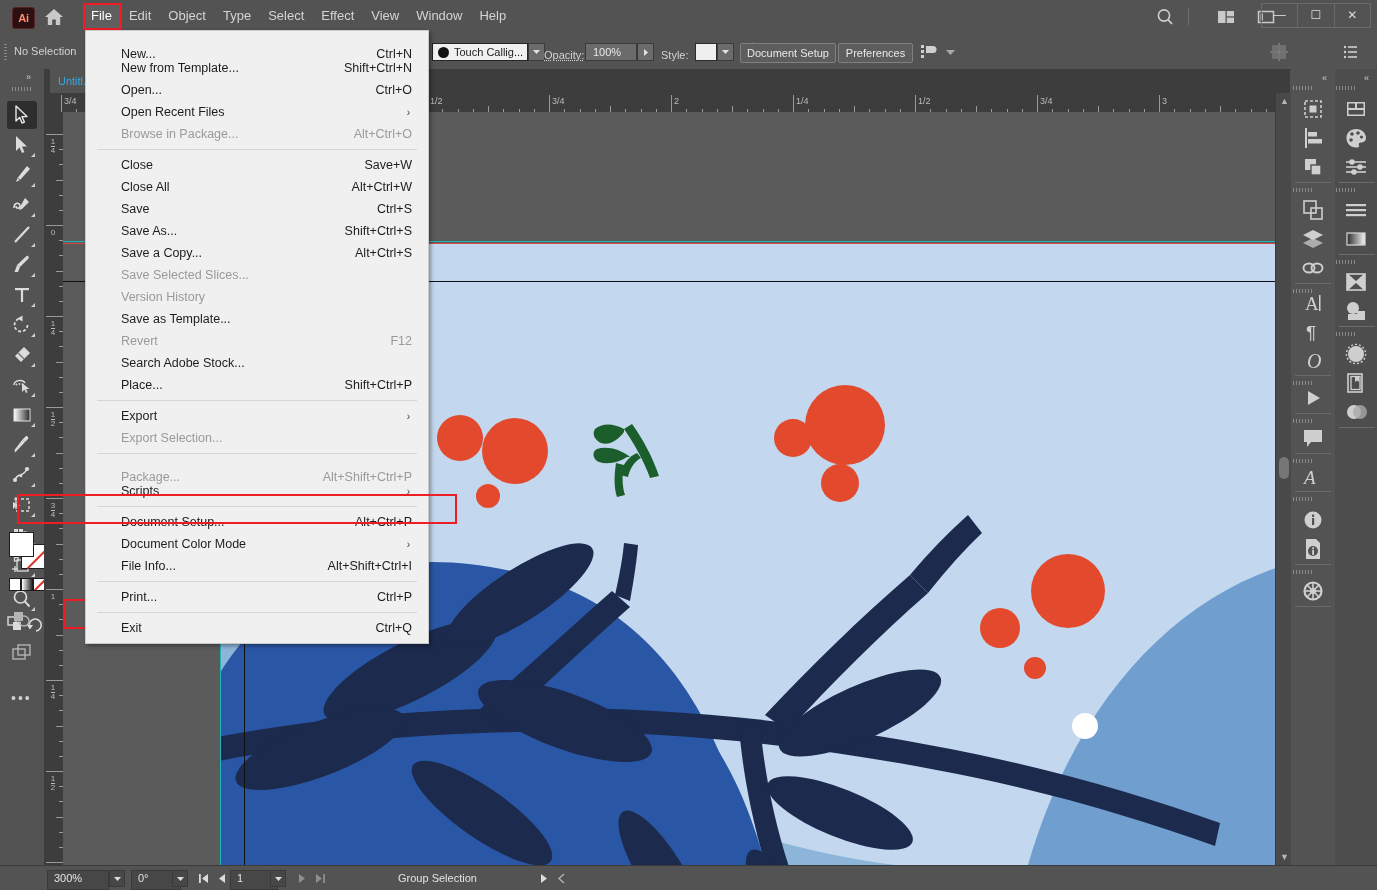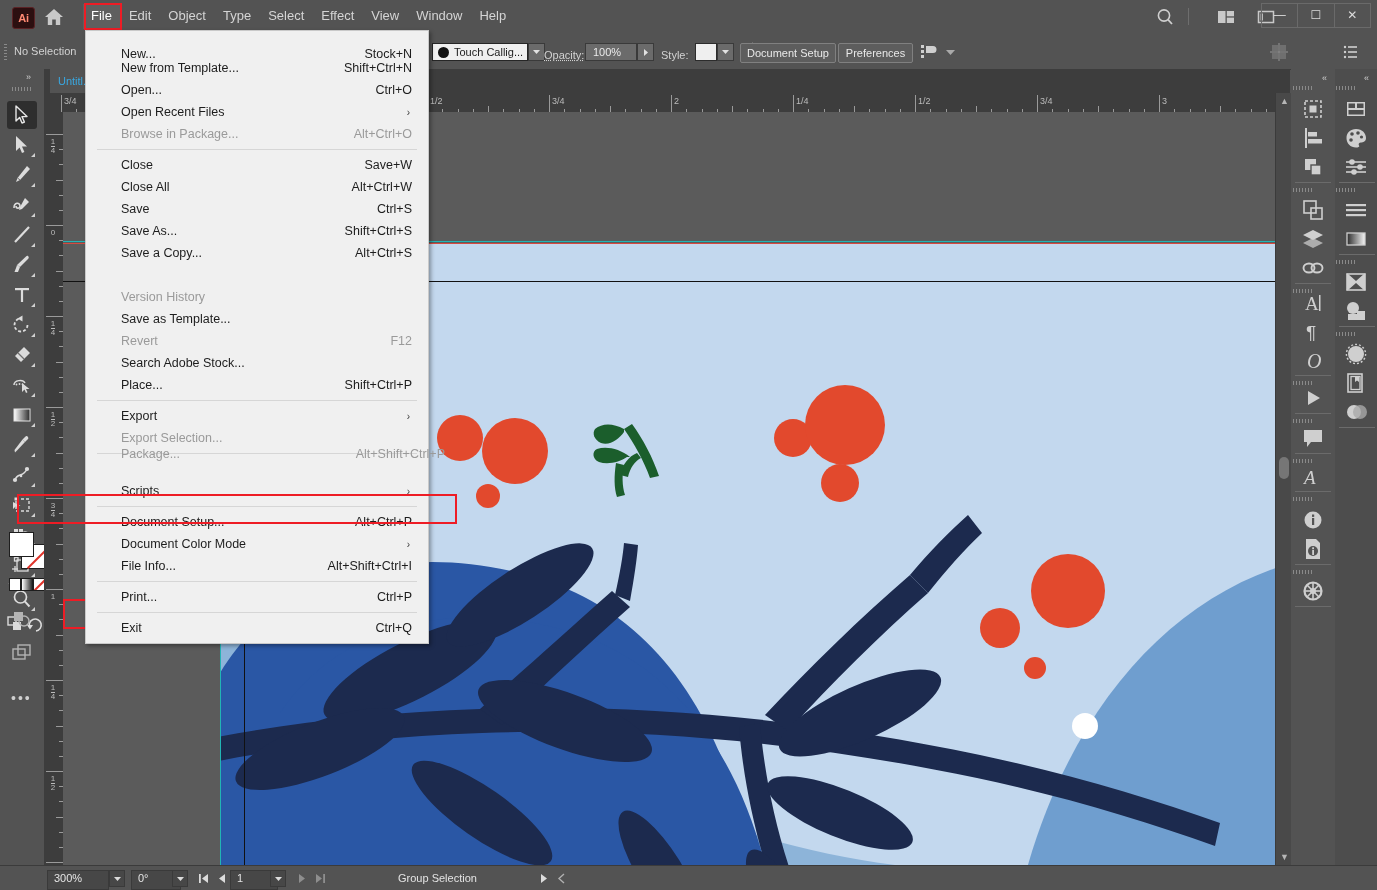--- a/index.html
+++ b/index.html
@@ -1167,21 +1167,21 @@
     <div class="st-btn" style="left:554px;">
       <svg width="16" height="17" viewBox="0 0 16 17">
           <path d="M10 4 L5 8.5 L10 13" fill="none" stroke="#b0b0b0" stroke-width="1.4"></path>
         </svg>
     </div>
   </div>
 
   <div class="dropdown" id="filemenu" style="height: 612px;">
       <div class="mrow" style="top: 12px;">
         <div class="lbl">New...</div>
-        <div class="acc">Stock+N</div>
+        <div class="acc">Ctrl+N</div>
       </div>
       <div class="mrow" style="top: 26px;">
         <div class="lbl">New from Template...</div>
         <div class="acc">Shift+Ctrl+N</div>
       </div>
       <div class="mrow" style="top: 48px;">
         <div class="lbl">Open...</div>
         <div class="acc">Ctrl+O</div>
       </div>
       <div class="mrow" style="top: 70px;">
@@ -1206,20 +1206,23 @@
         <div class="acc">Ctrl+S</div>
       </div>
       <div class="mrow" style="top: 189px;">
         <div class="lbl">Save As...</div>
         <div class="acc">Shift+Ctrl+S</div>
       </div>
       <div class="mrow" style="top: 211px;">
         <div class="lbl">Save a Copy...</div>
         <div class="acc">Alt+Ctrl+S</div>
       </div>
+      <div class="mrow disabled" style="top: 233px;">
+        <div class="lbl">Save Selected Slices...</div>
+      </div>
       <div class="mrow disabled" style="top: 255px;">
         <div class="lbl">Version History</div>
       </div>
       <div class="mrow" style="top: 277px;">
         <div class="lbl">Save as Template...</div>
       </div>
       <div class="mrow disabled" style="top: 299px;">
         <div class="lbl">Revert</div>
         <div class="acc">F12</div>
       </div>
@@ -1232,21 +1235,21 @@
       </div>
       <div class="msep" style="top: 369px;"></div>
       <div class="mrow" style="top: 374px;">
         <div class="lbl">Export</div>
         <div class="arrow">›</div>
       </div>
       <div class="mrow disabled" style="top: 396px;">
         <div class="lbl">Export Selection...</div>
       </div>
       <div class="msep" style="top: 422px;"></div>
-      <div class="mrow disabled" style="top: 412px; padding-left: 33px;">
+      <div class="mrow disabled" style="top: 435px;">
         <div class="lbl">Package...</div>
         <div class="acc">Alt+Shift+Ctrl+P</div>
       </div>
       <div class="mrow" style="top: 449px;">
         <div class="lbl">Scripts</div>
         <div class="arrow">›</div>
       </div>
       <div class="msep" style="top: 475px;"></div>
       <div class="mrow" style="top: 480px;">
         <div class="lbl">Document Setup...</div>

